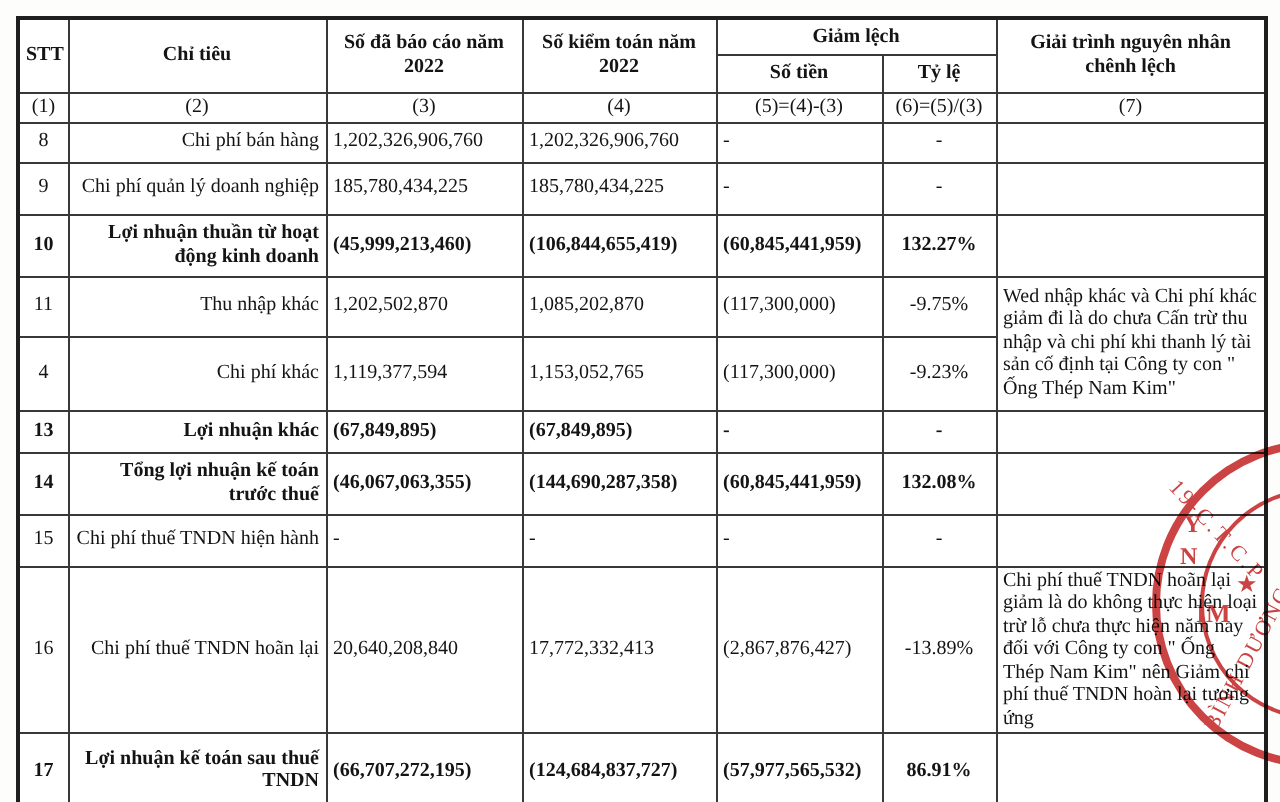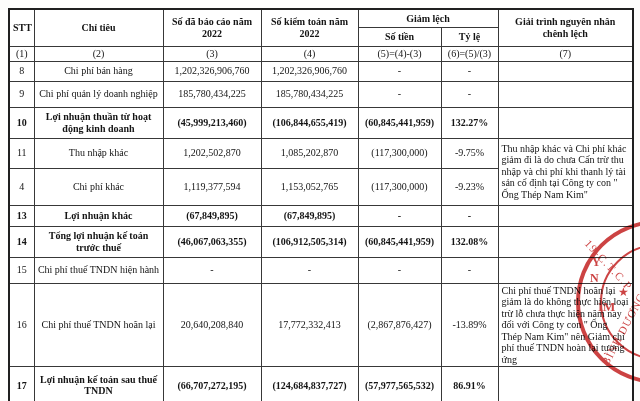--- a/index.html
+++ b/index.html
@@ -35,22 +35,22 @@
   tr.r9  { height: 26px; }
   tr.r10 { height: 31px; }
   tr.r11 { height: 30px; }
   tr.r12 { height: 37px; }
   tr.r13 { height: 21px; margin-left: 28px; }
   tr.r14 { height: 31px; }
   tr.r15 { height: 26px; }
   tr.r16 { height: 70px; }
   tr.r17 { height: 38px; }
   .c-stt   { text-align: center; }
-  .c-label { text-align: center; padding-left: 5px; }
-  .c-num   { text-align: center; white-space: nowrap; }
+  .c-label { text-align: right; padding-left: 5px; }
+  .c-num   { white-space: nowrap; }
   .c-ratio { text-align: center; white-space: nowrap; }
   .c-exp   { text-align: left; font-size: 9.5px; line-height: 1.16; padding: 2px 4px; }
   .c-index { text-align: center; font-size: 9.5px; }
   tr.emph td { font-weight: bold; }
   .seal {
     position: absolute; left: 568px; top: 214px;
     width: 170px; height: 175px;
     mix-blend-mode: multiply;
     opacity: 0.85;
     pointer-events: none;
@@ -121,21 +121,21 @@
       <td class="c-ratio">132.27%</td>
       <td class="c-exp"></td>
     </tr>
     <tr class="r11">
       <td class="c-stt">11</td>
       <td class="c-label">Thu nhập khác</td>
       <td class="c-num">1,202,502,870</td>
       <td class="c-num">1,085,202,870</td>
       <td class="c-num">(117,300,000)</td>
       <td class="c-ratio">-9.75%</td>
-      <td class="c-exp" rowspan="2">Thu nhập khác và Chi phí khác giảm đi là do chưa Cấn trừ thu nhập và chi phí khi thanh lý tài sản cố định tại Công ty con " Ống Thép Nam Kim"</td>
+      <td class="c-exp" rowspan="2">Wed nhập khác và Chi phí khác giảm đi là do chưa Cấn trừ thu nhập và chi phí khi thanh lý tài sản cố định tại Công ty con " Ống Thép Nam Kim"</td>
     </tr>
     <tr class="r12">
       <td class="c-stt">4</td>
       <td class="c-label">Chi phí khác</td>
       <td class="c-num">1,119,377,594</td>
       <td class="c-num">1,153,052,765</td>
       <td class="c-num">(117,300,000)</td>
       <td class="c-ratio">-9.23%</td>
     </tr>
     <tr class="r13 emph">
@@ -144,21 +144,21 @@
       <td class="c-num">(67,849,895)</td>
       <td class="c-num">(67,849,895)</td>
       <td class="c-num">-</td>
       <td class="c-ratio">-</td>
       <td class="c-exp"></td>
     </tr>
     <tr class="r14 emph">
       <td class="c-stt">14</td>
       <td class="c-label">Tổng lợi nhuận kế toán trước thuế</td>
       <td class="c-num">(46,067,063,355)</td>
-      <td class="c-num">(106,912,505,314)</td>
+      <td class="c-num">(144,690,287,358)</td>
       <td class="c-num">(60,845,441,959)</td>
       <td class="c-ratio">132.08%</td>
       <td class="c-exp"></td>
     </tr>
     <tr class="r15">
       <td class="c-stt">15</td>
       <td class="c-label">Chi phí thuế TNDN hiện hành</td>
       <td class="c-num">-</td>
       <td class="c-num">-</td>
       <td class="c-num">-</td>

